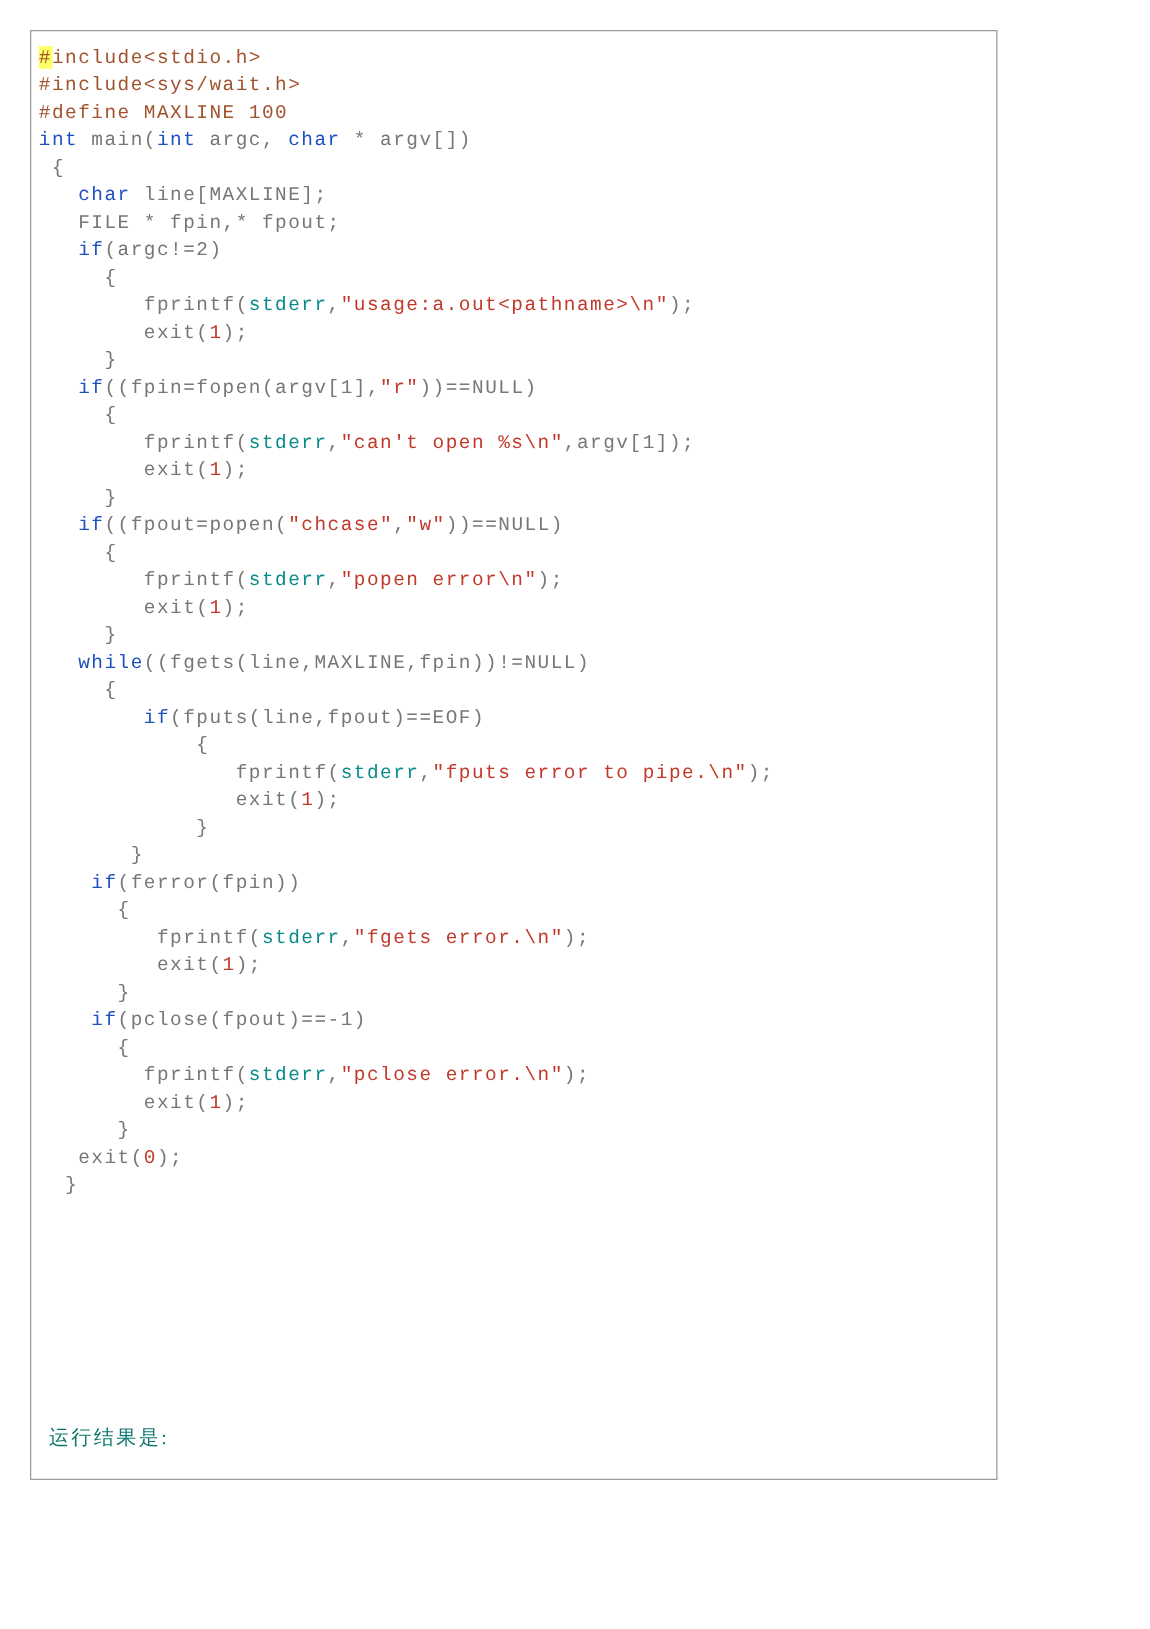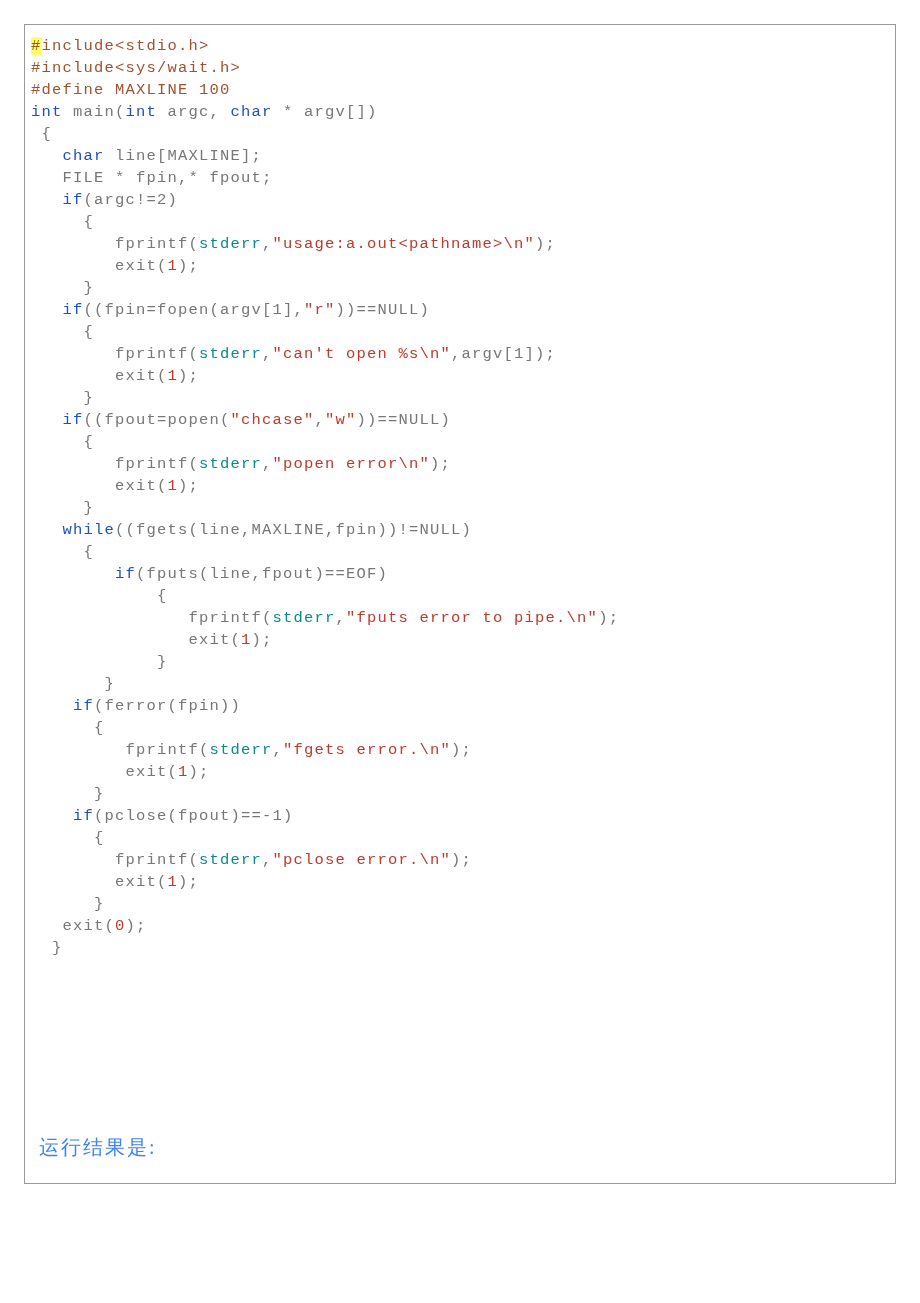--- a/index.html
+++ b/index.html
@@ -6,21 +6,21 @@
     margin: 0;
     padding: 24px;
     font-family: "SimSun", "NSimSun", "FangSong", serif;
     background: #ffffff;
     width: 920px;
     box-sizing: border-box;
   }
   .page-frame {
     border: 1px solid #9a9a9a;
     padding: 0;
-    width: 872px;
+    width: 774px;
     height: 1160px;
     box-sizing: border-box;
     position: relative;
   }
   .code-wrap {
     padding: 10px 6px 4px 6px;
     font-family: "Consolas", "Courier New", monospace;
     font-size: 15.5px;
     line-height: 1.42;
     letter-spacing: 1.2px;
@@ -32,23 +32,23 @@
     background: #ffff66;
     color: #a0522d;
   }
   .c-brown { color: #a0522d; }
   .c-blue  { color: #1f50c0; }
   .c-teal  { color: #0b8a8a; }
   .c-gray  { color: #777777; }
   .c-red   { color: #c0392b; }
   .result-label {
     font-family: "SimSun","Songti SC","NSimSun",serif;
-    font-size: 20px;
+    font-size: 16px;
     letter-spacing: 2px;
-    color: #3b82f6;
+    color: #0f766e;
     padding: 4px 8px 10px 8px;
     position: absolute;
     bottom: 12px;
     left: 6px;
   }
 </style>
 </head>
 <body>
 
 <div class="page-frame">

